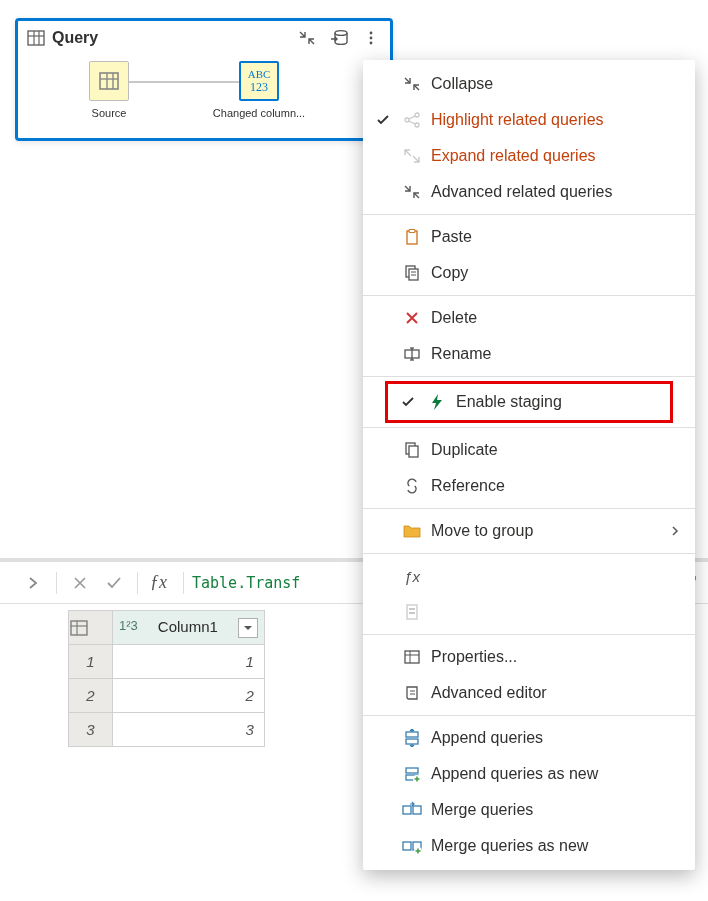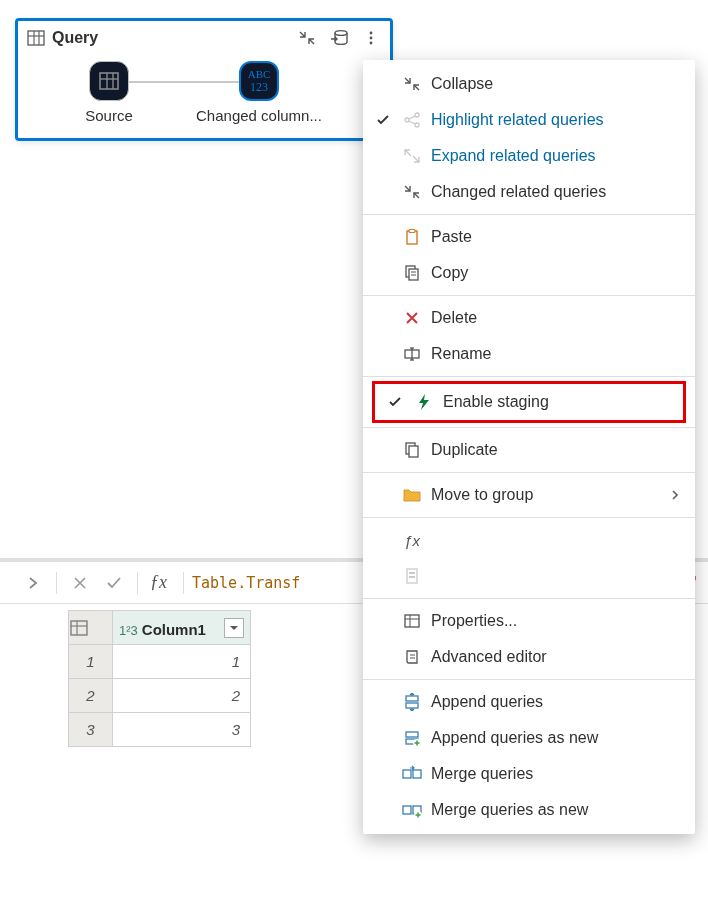--- a/index.html
+++ b/index.html
@@ -53,34 +53,34 @@
   .step {
     display: flex;
     flex-direction: column;
     align-items: center;
     width: 150px;
     position: relative;
   }
   .step-icon-box {
     width: 40px; height: 40px;
     border: 1px solid #bdbdbd;
-    border-radius: 12px;
+    border-radius: 2px;
     display: flex; align-items: center; justify-content: center;
-    background: #0f172a;
+    background: #fef9c3;
     color: #616161;
     position: relative;
     z-index: 2;
   }
   .step-icon-box.selected {
     border: 2px solid #0078d4;
     color: #0078d4;
   }
   .step-label {
     margin-top: 6px;
-    font-size: 15px;
+    font-size: 11px;
     color: #323130;
     white-space: nowrap;
     max-width: 160px;
     overflow: hidden;
     text-overflow: ellipsis;
   }
   .step-connector {
     position: absolute;
     top: 26px;
     left: 95px;
@@ -137,21 +137,21 @@
   .fx-label {
     font-family: "Segoe UI", serif;
     font-style: italic;
     font-size: 18px;
     color: #555;
     margin: 0 8px 0 4px;
   }
   .formula-text {
     font-family: Consolas, monospace;
     font-size: 15px;
-    color: #a16207;
+    color: #15803d;
     white-space: nowrap;
   }
   .formula-tail {
     position: absolute;
     right: 10px;
     font-family: Consolas, monospace;
     font-size: 15px;
     color: #a31515;
   }
 
@@ -171,28 +171,28 @@
   }
   .header-cell {
     width: 138px;
     background: #e6f0ed;
     text-align: left;
     padding: 0 6px;
     font-weight: 400;
   }
   .header-cell-inner {
     display: flex;
-    align-items: flex-end;
-    gap: 4px;
+    align-items: flex-start;
+    gap: 20px;
   }
   .type-badge {
     font-size: 13px;
     color: #4a7a6f;
   }
-  .col-name { font-weight: 700; color: #2b2b2b; flex:1;}
+  .col-name { font-weight: 400; color: #2b2b2b; flex:1;}
   .dropdown-btn {
     width: 20px; height: 20px;
     border: 1px solid #b0b0b0;
     background: #fff;
     display: flex; align-items: center; justify-content: center;
     cursor: pointer;
   }
   .row-index {
     background: #eceae6;
     text-align: center;
@@ -221,42 +221,42 @@
   .menu-item {
     display: flex;
     align-items: center;
     height: 36px;
     padding: 0 14px 0 10px;
     cursor: pointer;
     gap: 8px;
     font-size: 16px;
     color: #323130;
   }
-  .menu-item.disabled { color: #0369a1; cursor: default; }
+  .menu-item.disabled { color: #c2410c; cursor: default; }
   .menu-check {
     width: 20px;
     display: flex; justify-content: center;
     color: #323130;
   }
   .menu-icon {
     width: 22px;
     display: flex; justify-content: center; align-items: center;
     color: #605e5c;
   }
   .menu-item.disabled .menu-icon svg { opacity: 0.45; }
   .menu-label { flex: 1; }
   .menu-chevron { color: #605e5c; }
   .menu-sep {
     height: 1px;
     background: #e1dfdd;
     margin: 4px 0;
   }
   .highlight-box {
     border: 3px solid #e40000;
-    margin: 2px 9px;
+    margin: 2px 22px;
   }
 
   svg { display: block; }
 </style>
 </head>
 <body>
 
 <div class="query-card">
   <div class="query-card-header">
     <span>
@@ -426,21 +426,21 @@
   </div>
 
   <div class="menu-item">
     <span class="menu-check"></span>
     <span class="menu-icon">
       <svg width="18" height="18" viewBox="0 0 18 18">
           <path d="M2 8 L7 8 L7 3 M16 10 L11 10 L11 15" fill="none" stroke="#555" stroke-width="1.4"></path>
           <path d="M7 8 L2 3 M11 10 L16 15" stroke="#555" stroke-width="1.4"></path>
         </svg>
     </span>
-    <span class="menu-label">Changed related queries</span>
+    <span class="menu-label">Advanced related queries</span>
   </div>
 
   <div class="menu-sep"></div>
 
   <div class="menu-item">
     <span class="menu-check"></span>
     <span class="menu-icon">
       <svg width="18" height="18" viewBox="0 0 18 18">
           <rect x="4" y="3" width="10" height="13" fill="none" stroke="#d07a2a" stroke-width="1.4"></rect>
           <rect x="6" y="1.5" width="6" height="3" rx="1" fill="#fff" stroke="#d07a2a" stroke-width="1.2"></rect>
@@ -511,20 +511,29 @@
     <span class="menu-check"></span>
     <span class="menu-icon">
       <svg width="18" height="18" viewBox="0 0 18 18">
           <rect x="3" y="2" width="9" height="11" fill="none" stroke="#555" stroke-width="1.3"></rect>
           <rect x="6" y="5" width="9" height="11" fill="#fff" stroke="#555" stroke-width="1.3"></rect>
         </svg>
     </span>
     <span class="menu-label">Duplicate</span>
   </div>
 
+  <div class="menu-item">
+    <span class="menu-check"></span>
+    <span class="menu-icon">
+      <svg width="18" height="18" viewBox="0 0 18 18">
+          <path d="M7 11 A4 4 0 0 1 7 3 L9 3 M11 7 A4 4 0 0 1 11 15 L9 15" fill="none" stroke="#555" stroke-width="1.5" transform="rotate(45 9 9)"></path>
+        </svg>
+    </span>
+    <span class="menu-label">Reference</span>
+  </div>
 
   <div class="menu-sep"></div>
 
   <div class="menu-item">
     <span class="menu-check"></span>
     <span class="menu-icon">
       <svg width="18" height="16" viewBox="0 0 18 16">
           <path d="M1 3 L6 3 L8 5 L17 5 L17 14 L1 14 Z" fill="#f0b43a" stroke="#cc8b1f" stroke-width="0.8"></path>
         </svg>
     </span>

